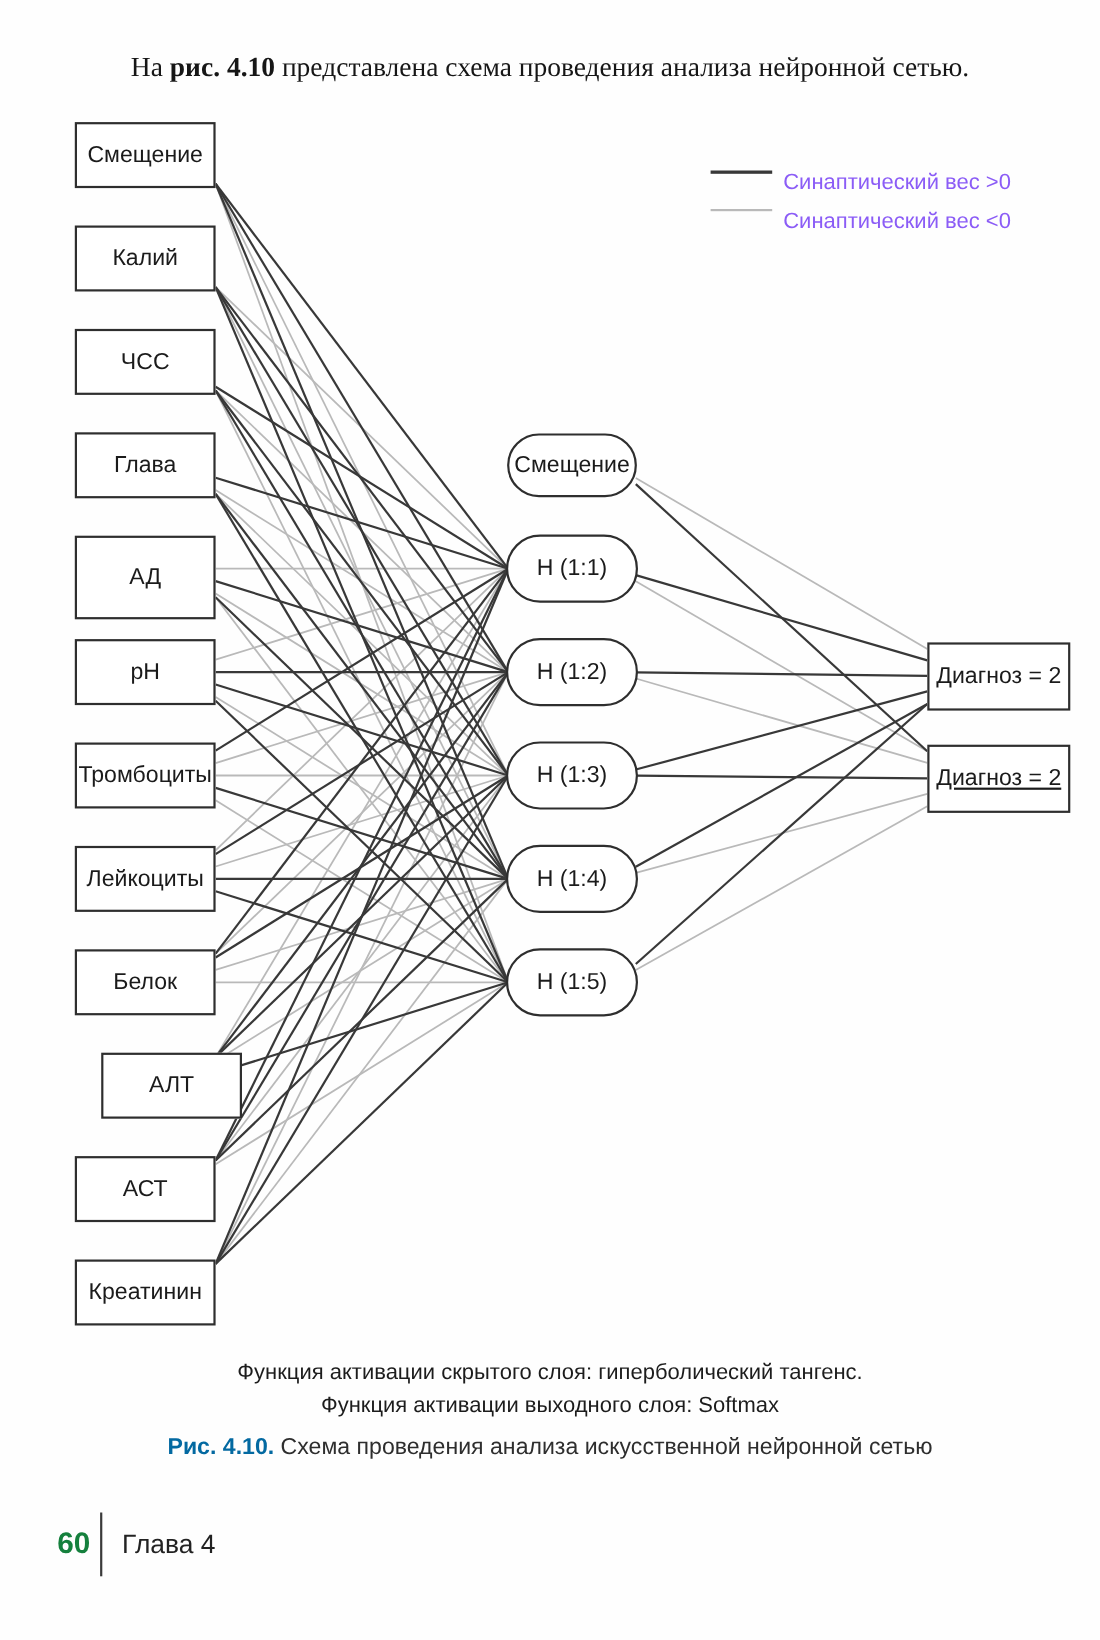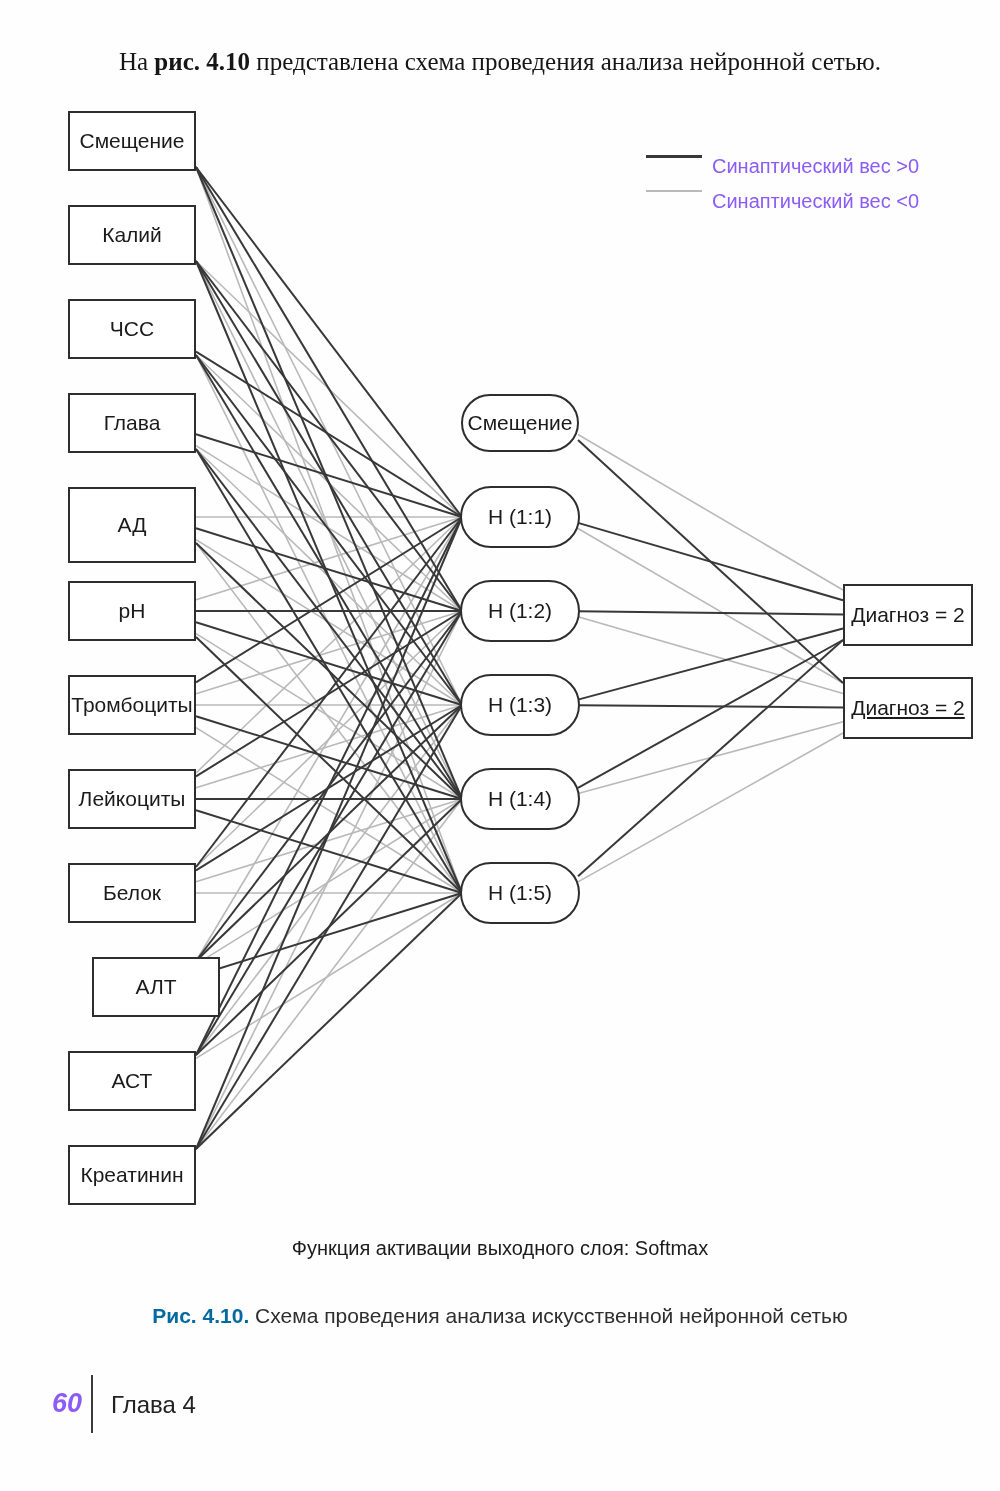--- a/index.html
+++ b/index.html
@@ -36,21 +36,21 @@
     text-align:center;font-size:20px;line-height:30px;color:#1c1c1c;
   }
   #figcaption{
     position:absolute;top:1304px;left:0;width:1000px;
     text-align:center;font-size:21px;color:#2e2e2e;
   }
   #figcaption b{font-weight:bold;color:#0369a1;}
   #footer{position:absolute;left:0;top:1370px;width:1000px;height:70px;z-index:2;}
   #page-number{
     position:absolute;left:52px;top:18px;
-    font-size:27px;font-weight:bold;color:#8b5cf6;font-style:italic;
+    font-size:27px;font-weight:bold;color:#15803d;
   }
   #footer-divider{position:absolute;left:91px;top:5px;width:2px;height:58px;background:#3a3a3a;}
   #chapter-title{position:absolute;left:111px;top:21px;font-size:24px;color:#222;}
 </style>
 </head>
 <body>
 
 <div id="page">
 
   <div id="intro"><span>На </span><b>рис. 4.10</b><span> представлена схема проведения анализа нейронной сетью.</span></div>
@@ -156,20 +156,21 @@
       <div class="nnode stadium" style="left: 460px; top: 486px; width: 120px; height: 62px; border-color: rgb(46, 46, 46);">H (1:1)</div>
       <div class="nnode stadium" style="left: 460px; top: 580px; width: 120px; height: 62px; border-color: rgb(46, 46, 46);">H (1:2)</div>
       <div class="nnode stadium" style="left: 460px; top: 674px; width: 120px; height: 62px; border-color: rgb(46, 46, 46);">H (1:3)</div>
       <div class="nnode stadium" style="left: 460px; top: 768px; width: 120px; height: 62px; border-color: rgb(46, 46, 46);">H (1:4)</div>
       <div class="nnode stadium" style="left: 460px; top: 862px; width: 120px; height: 62px; border-color: rgb(46, 46, 46);">H (1:5)</div>
       <div class="nnode" style="left: 843px; top: 584px; width: 130px; height: 62px; border-color: rgb(46, 46, 46);">Диагноз = 2</div>
       <div class="nnode" style="left: 843px; top: 677px; width: 130px; height: 62px; border-color: rgb(46, 46, 46); text-decoration: underline;">Диагноз = 2</div>
     </div>
 
   <div id="activation">
+    <div>Функция активации скрытого слоя: гиперболический тангенс.</div>
     <div>Функция активации выходного слоя: Softmax</div>
   </div>
 
   <div id="figcaption"><b>Рис. 4.10.</b><span> Схема проведения анализа искусственной нейронной сетью</span></div>
 
   <div id="footer">
     <span id="page-number">60</span>
     <span id="footer-divider"></span>
     <span id="chapter-title">Глава 4</span>
   </div>

